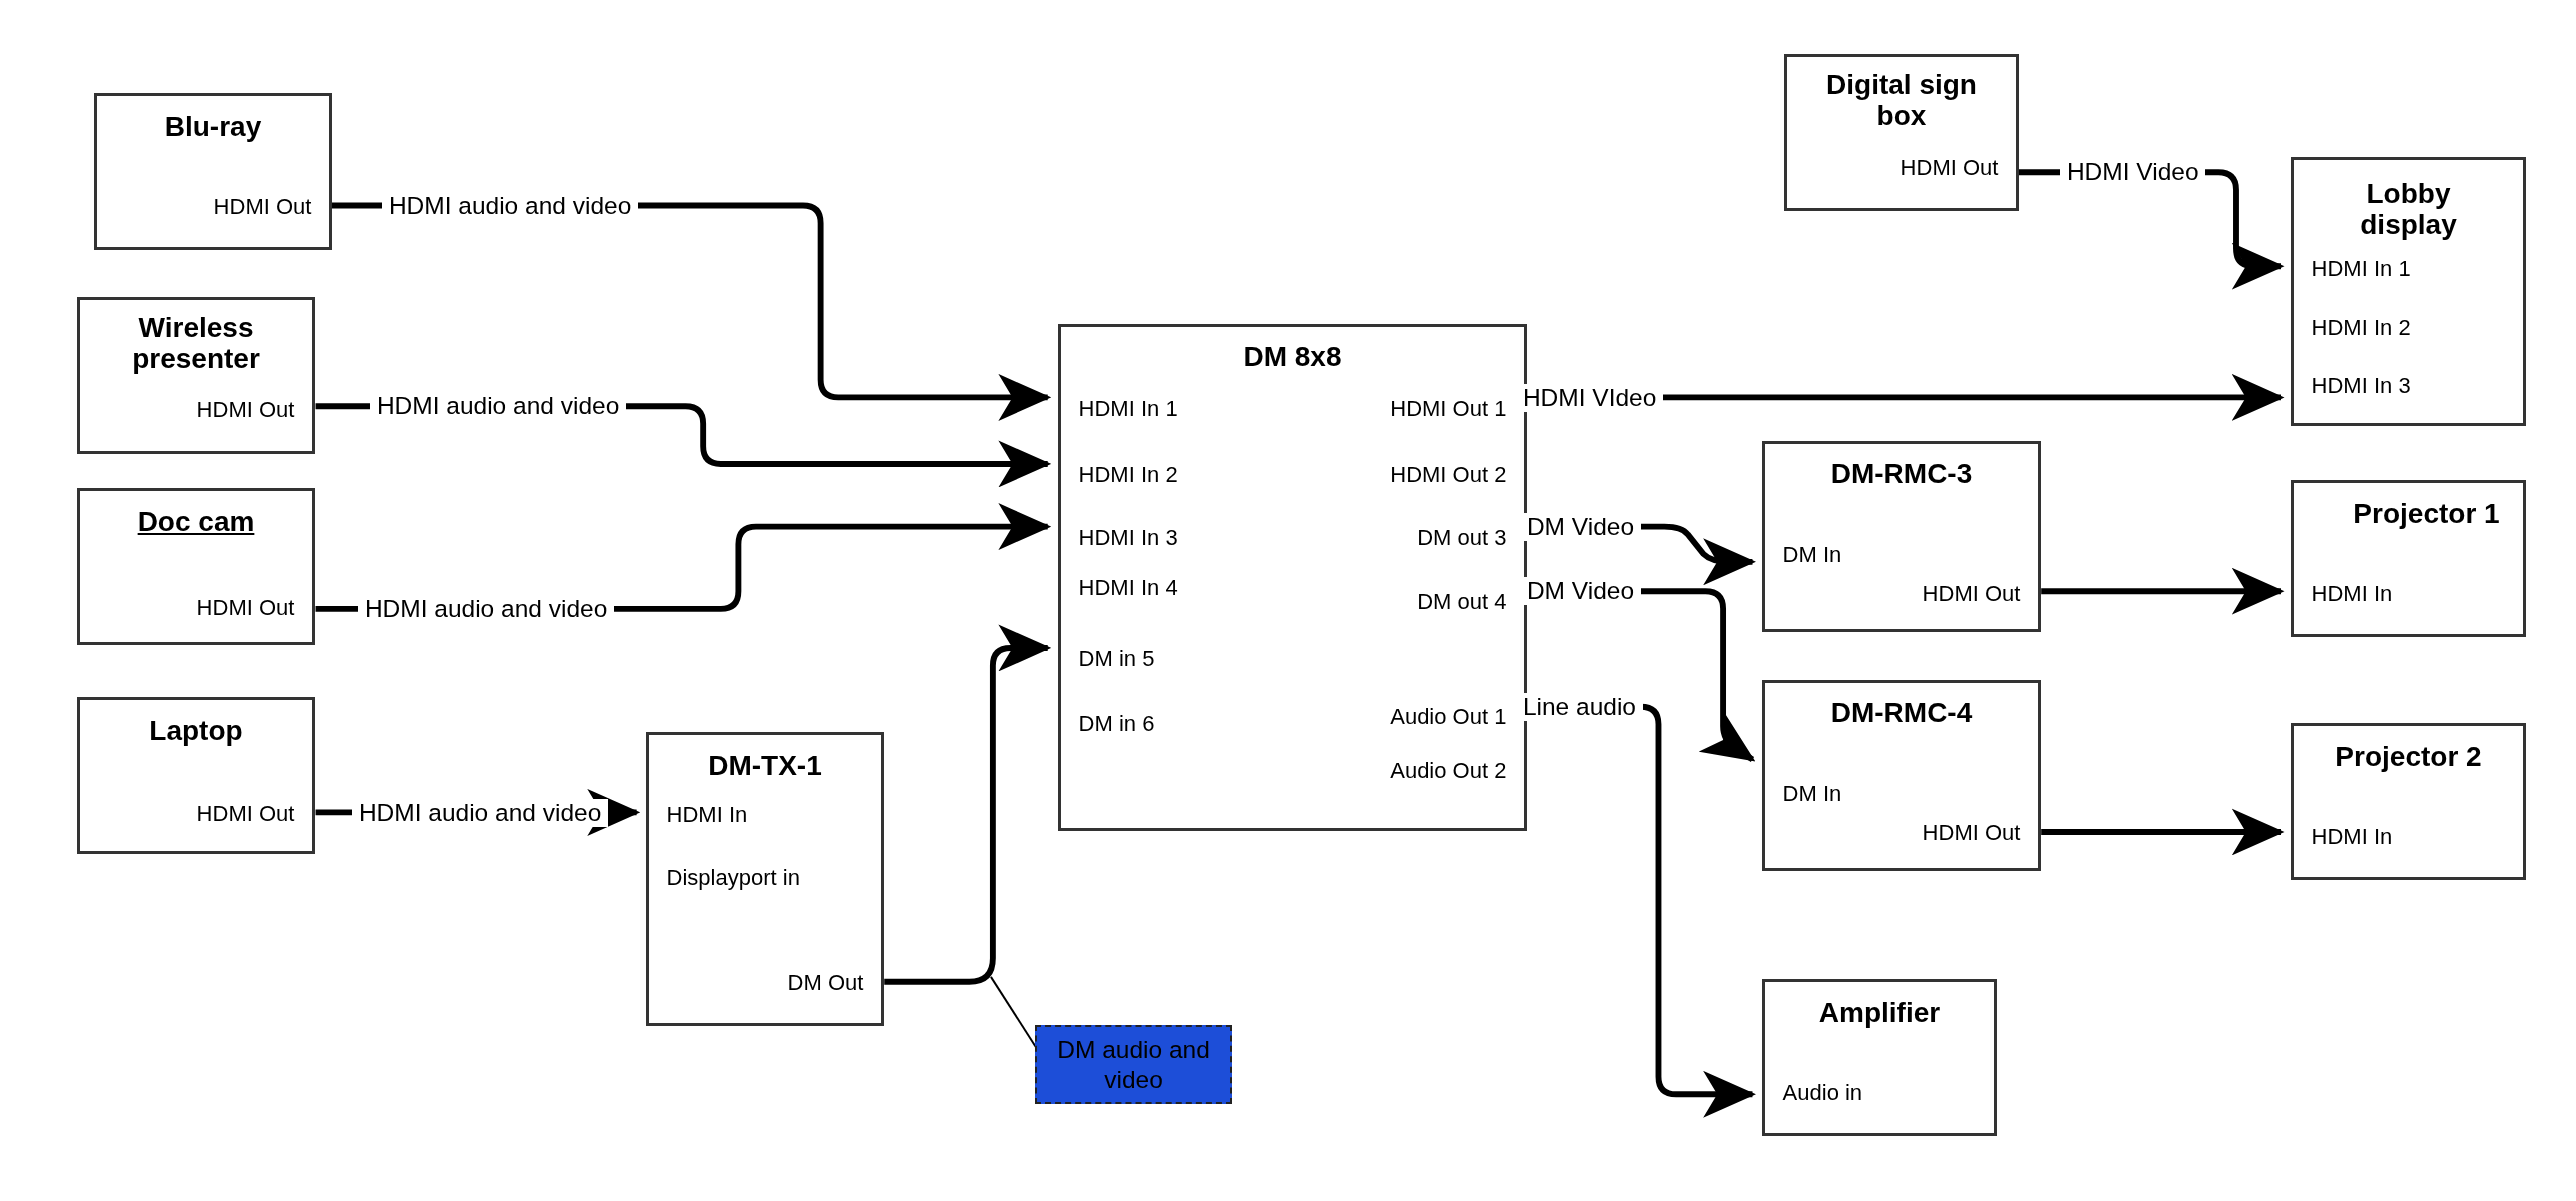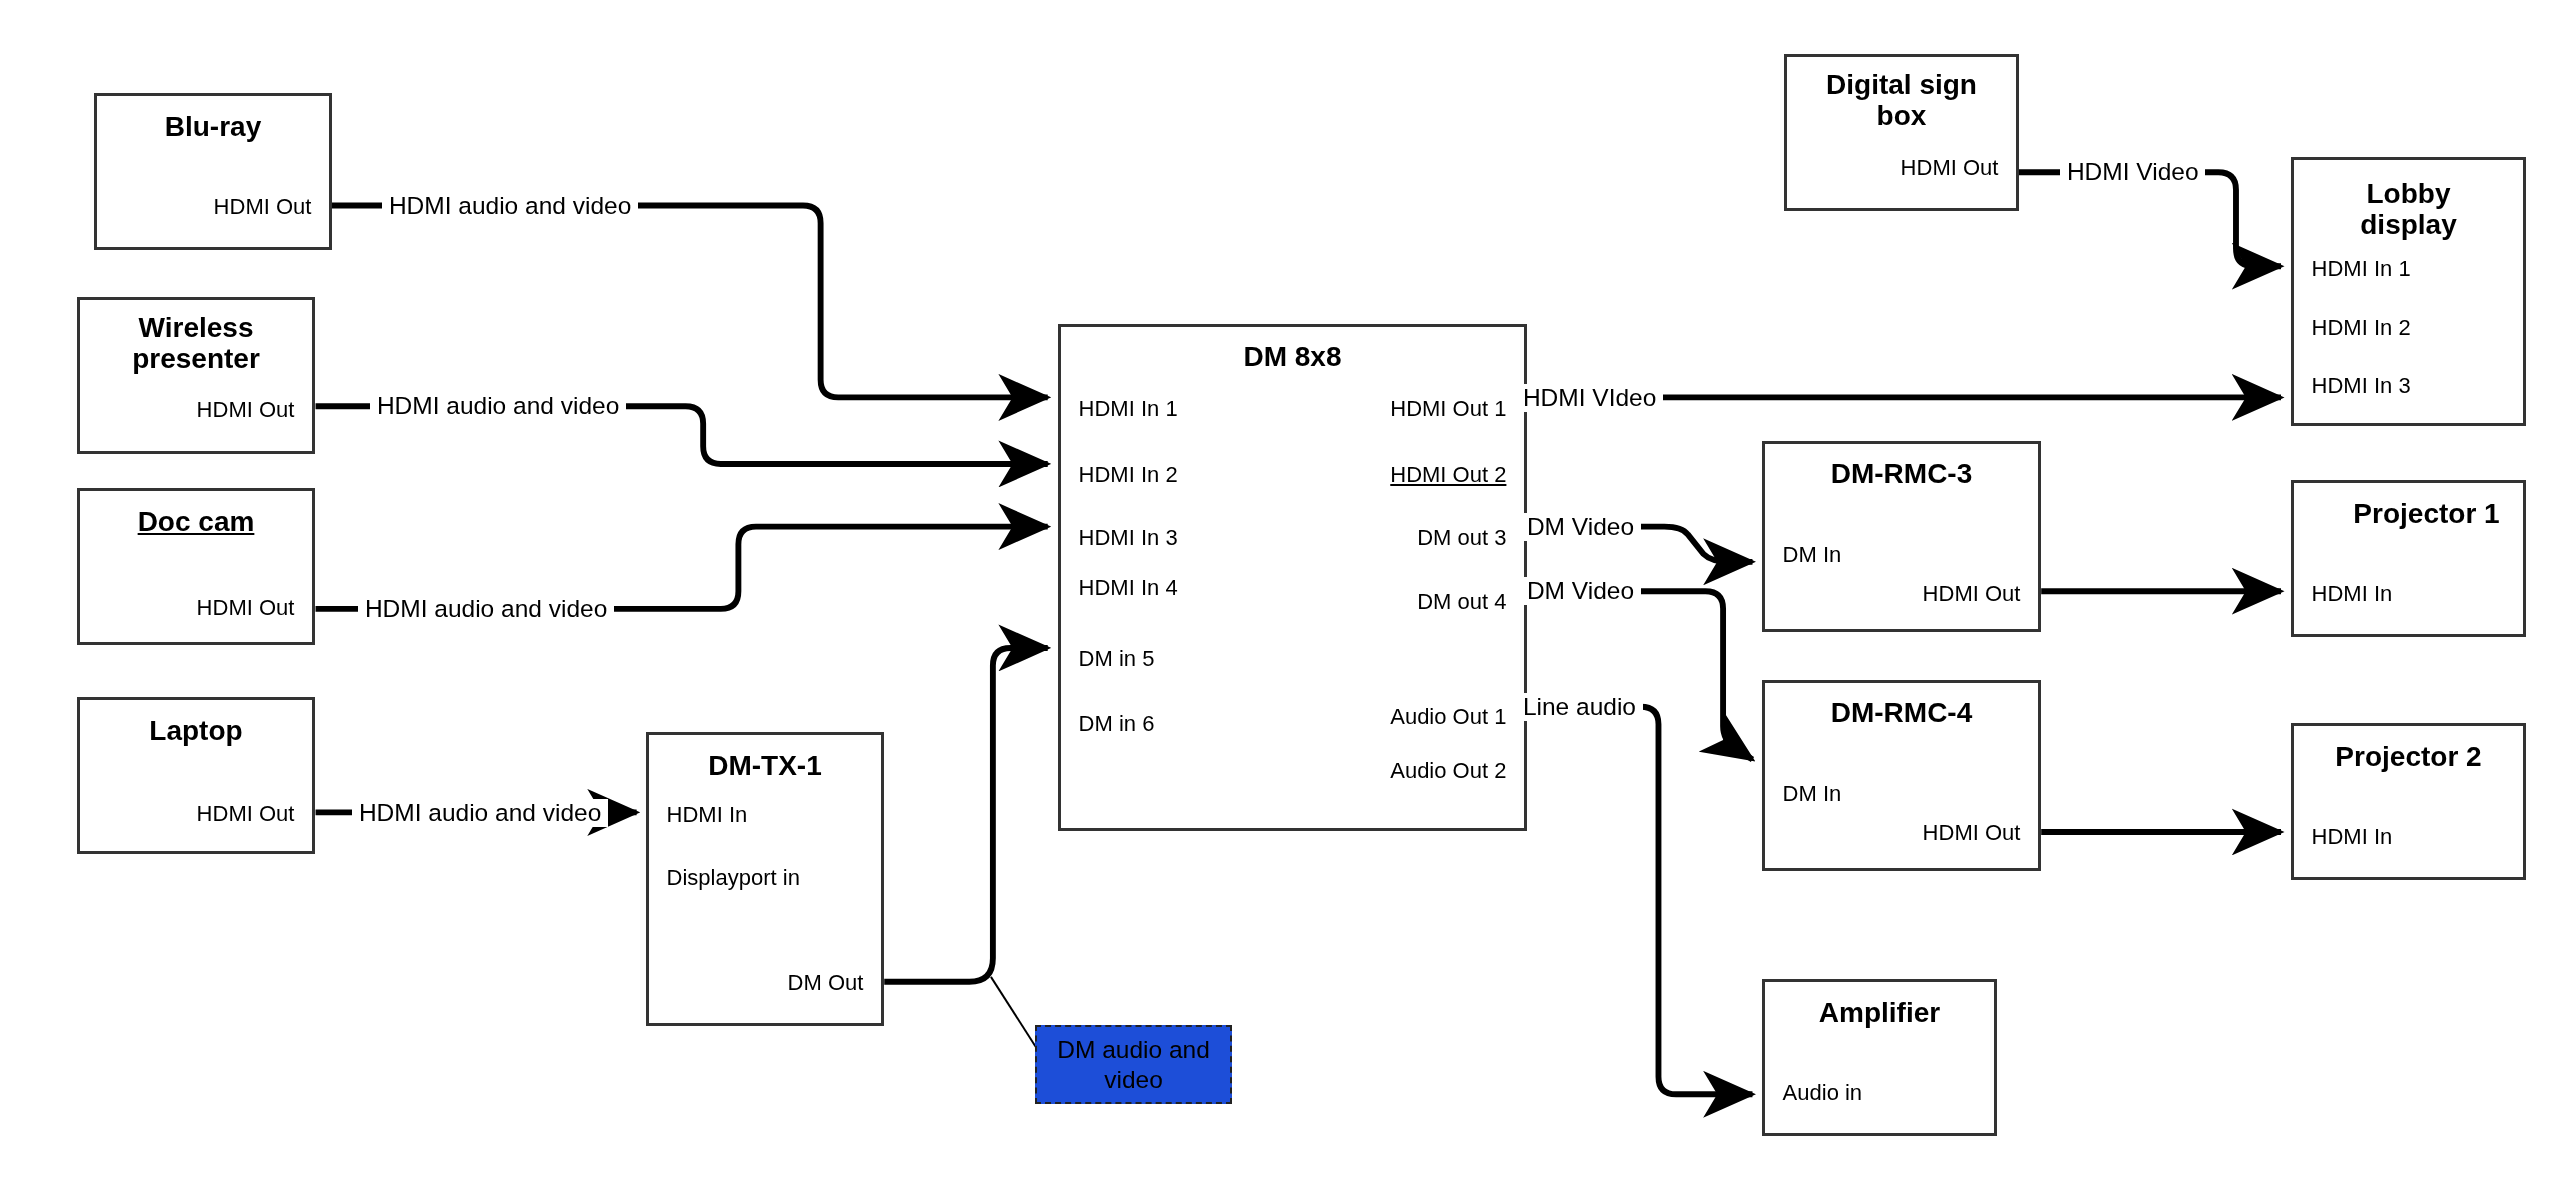--- a/index.html
+++ b/index.html
@@ -157,21 +157,21 @@
 
   <div class="node" style="left:1058px; top:324px; width:469px; height:507px;">
     <div class="node-title" style="margin-top:13.7px;">DM 8x8</div>
     <div class="port left" style="top:69px;">HDMI In 1</div>
     <div class="port left" style="top:135px;">HDMI In 2</div>
     <div class="port left" style="top:198px;">HDMI In 3</div>
     <div class="port left" style="top:248px;">HDMI In 4</div>
     <div class="port left" style="top:319px;">DM in 5</div>
     <div class="port left" style="top:384px;">DM in 6</div>
     <div class="port right" style="top:69px;">HDMI Out 1</div>
-    <div class="port right" style="top:135px;text-decoration:underline;">HDMI Out 2</div>
+    <div class="port right" style="top:135px;">HDMI Out 2</div>
     <div class="port right" style="top:198px;">DM out 3</div>
     <div class="port right" style="top:262px;">DM out 4</div>
     <div class="port right" style="top:377px;">Audio Out 1</div>
     <div class="port right" style="top:431px;">Audio Out 2</div>
   </div>
 
   <div class="node" style="left:1784px; top:54px; width:235px; height:157px;">
     <div class="node-title" style="margin-top:11.7px;">Digital sign
 box</div>
     <div class="port right" style="top:98px;">HDMI Out</div>

